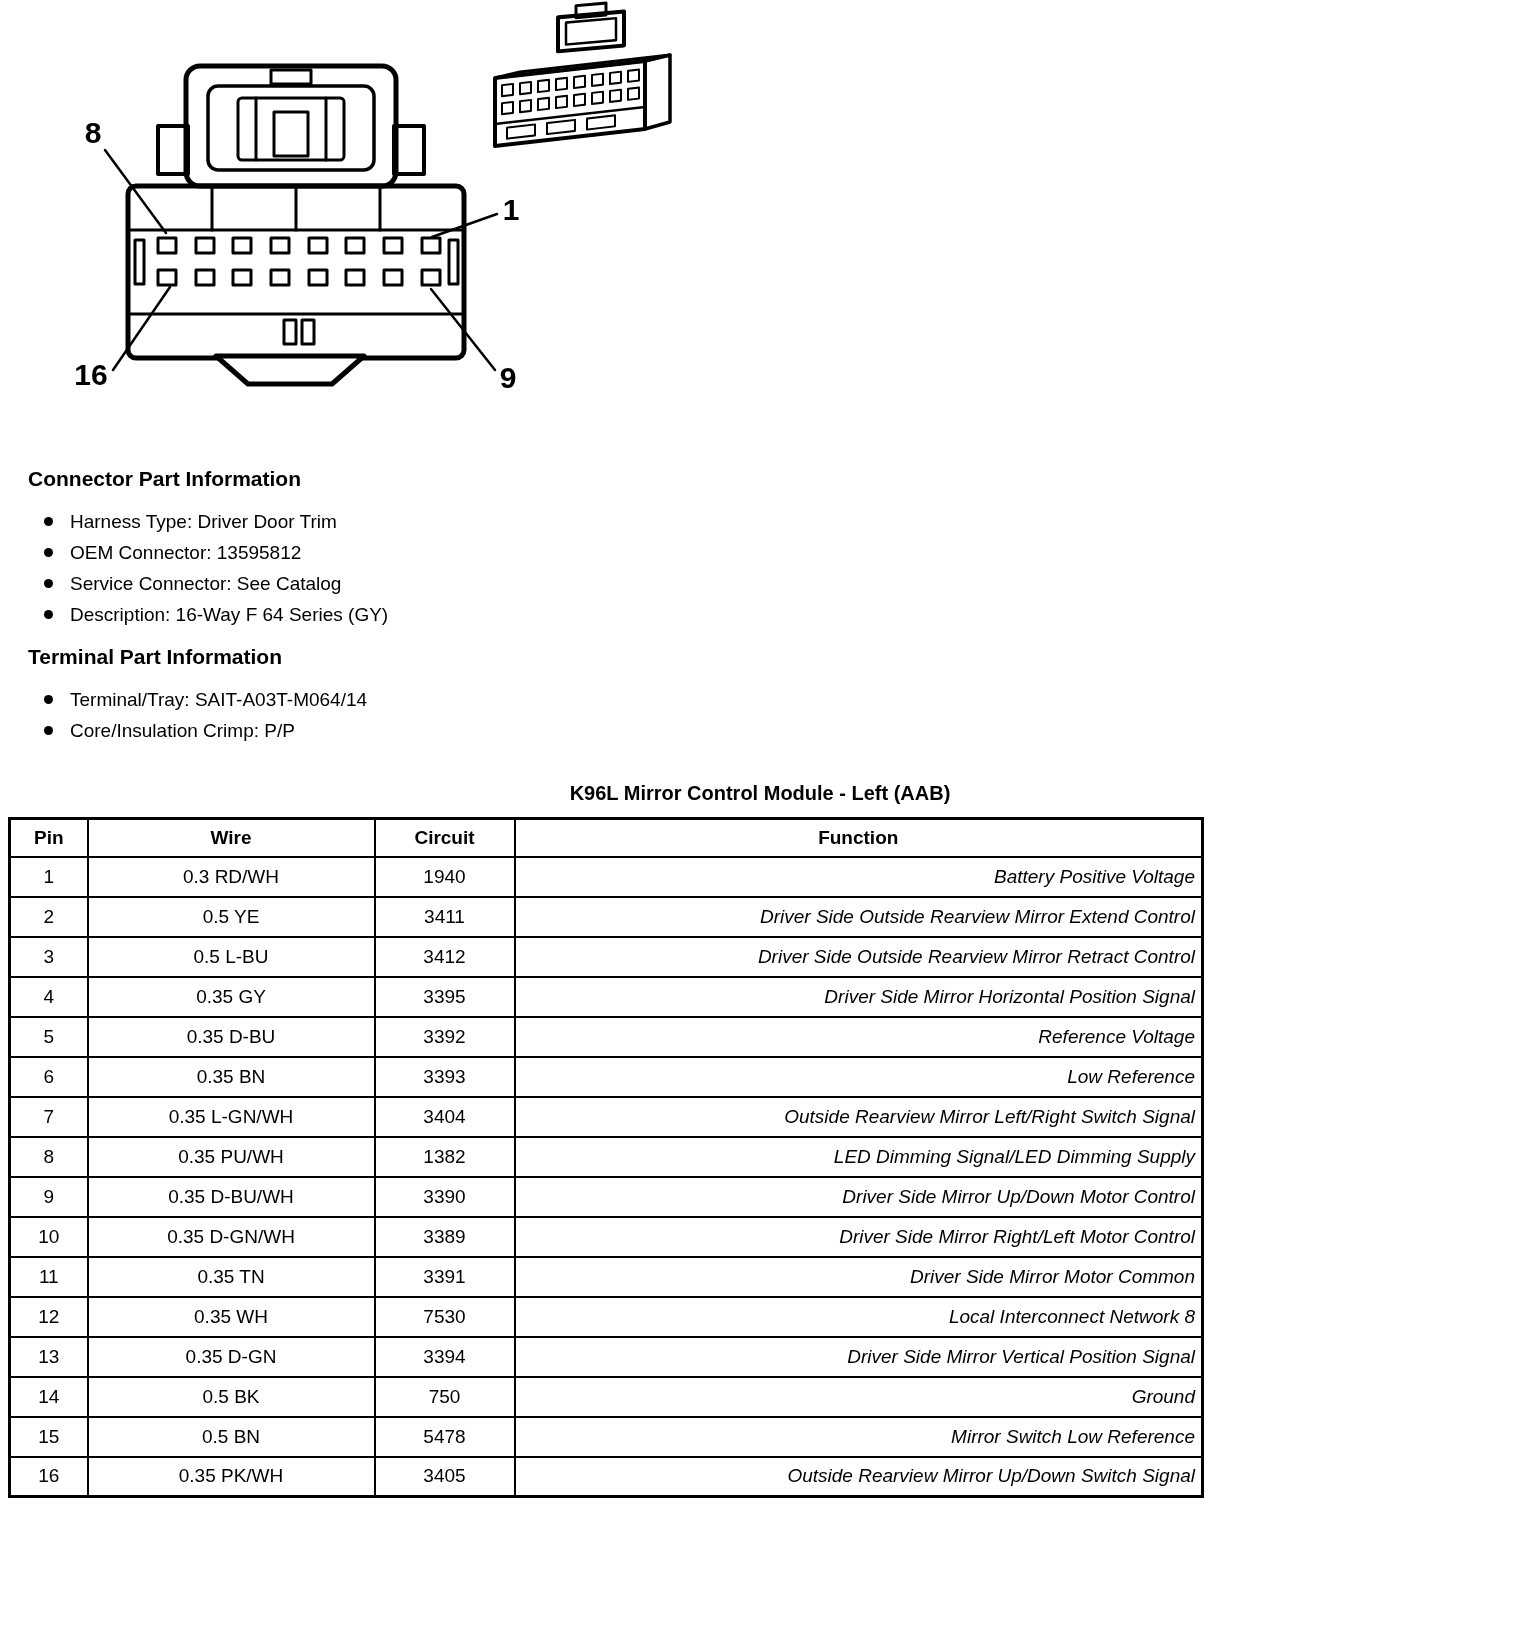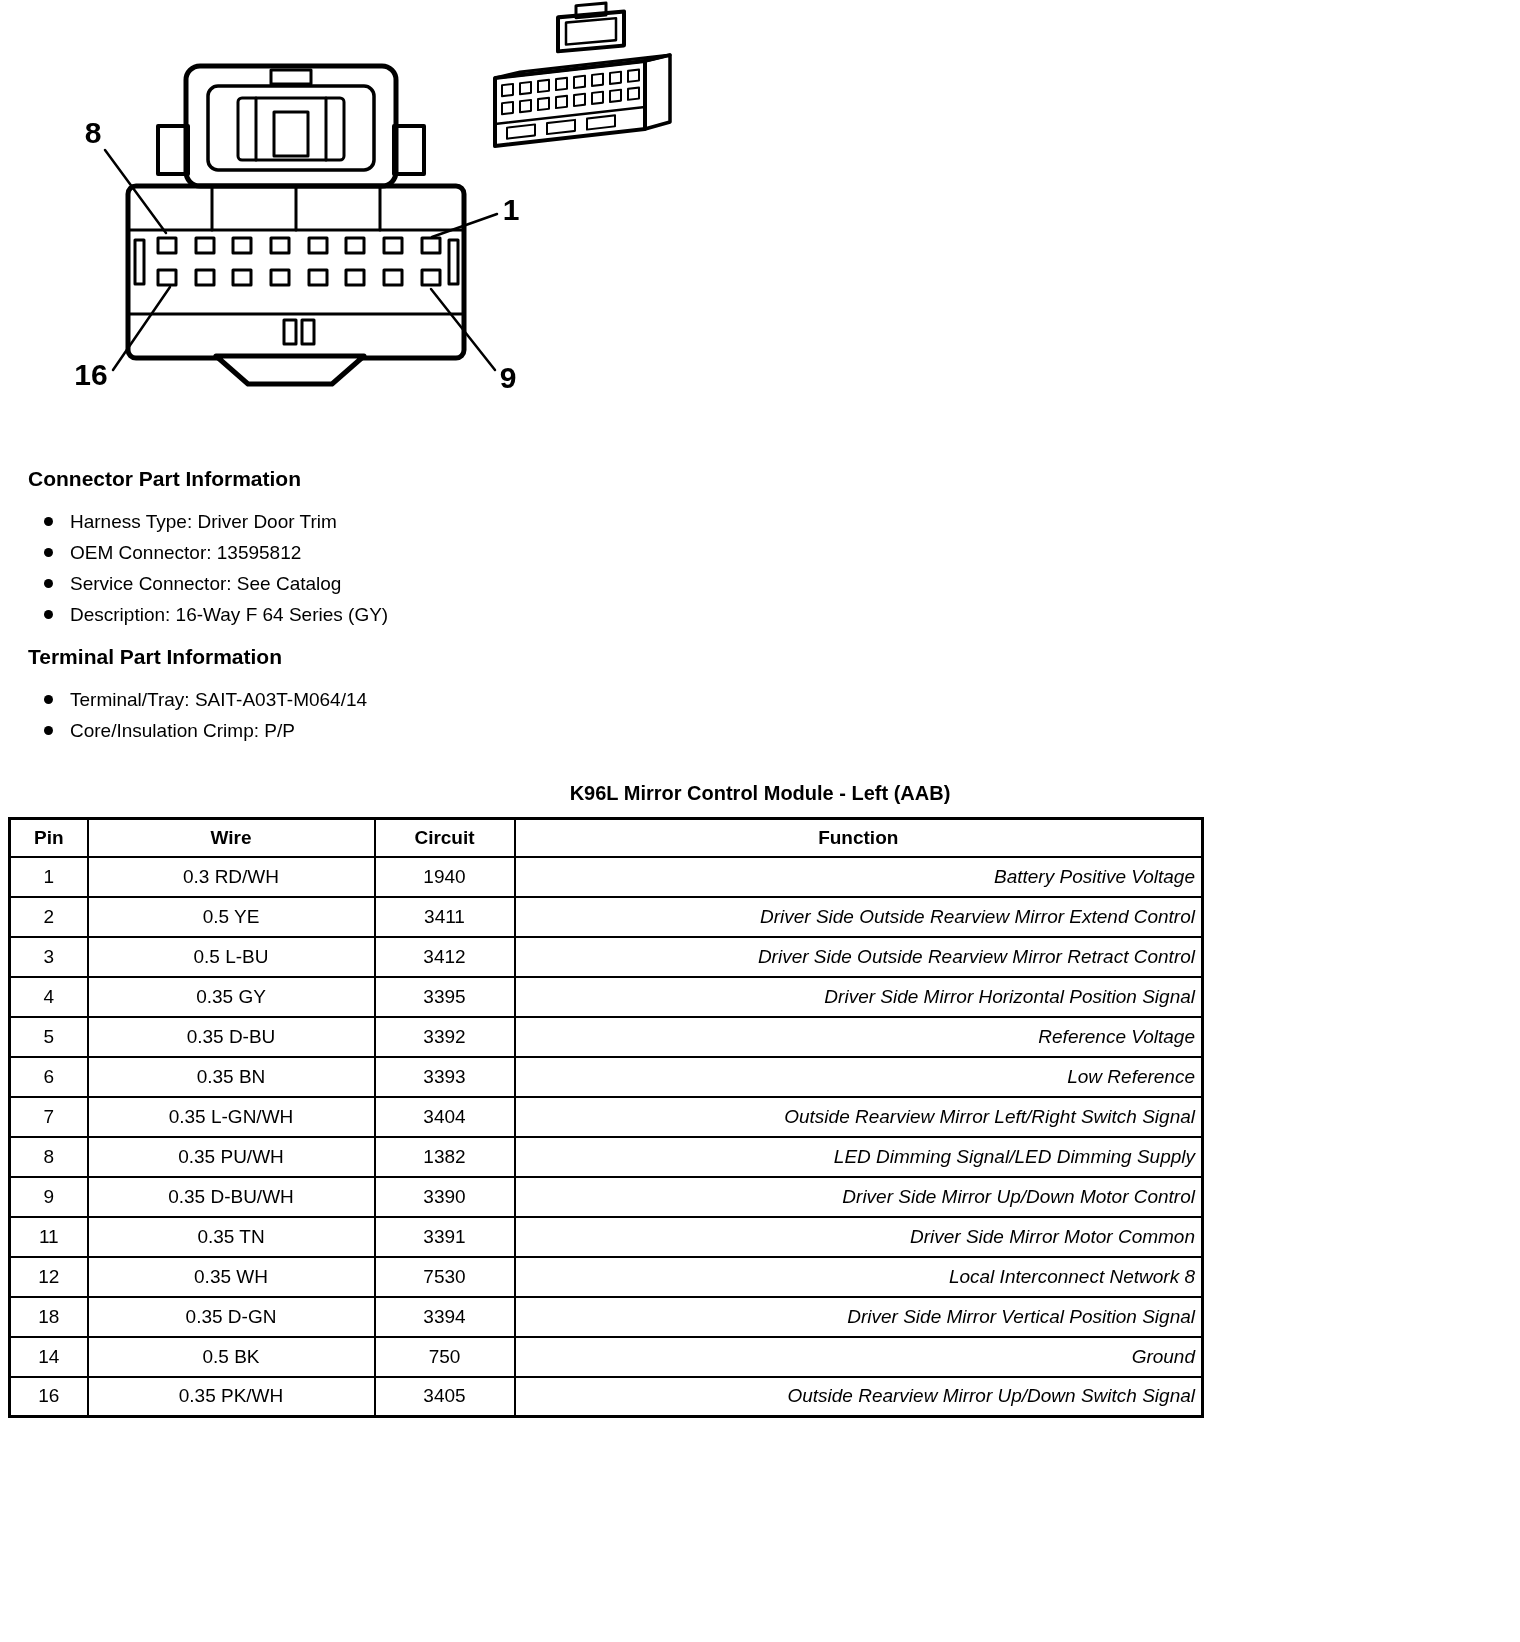--- a/index.html
+++ b/index.html
@@ -228,44 +228,56 @@
           <td class="col-circuit">1382</td>
           <td class="col-function">LED Dimming Signal/LED Dimming Supply</td>
         </tr>
         <tr>
           <td class="col-pin">9</td>
           <td class="col-wire">0.35 D-BU/WH</td>
           <td class="col-circuit">3390</td>
           <td class="col-function">Driver Side Mirror Up/Down Motor Control</td>
         </tr>
         <tr>
+          <td class="col-pin">10</td>
+          <td class="col-wire">0.35 D-GN/WH</td>
+          <td class="col-circuit">3389</td>
+          <td class="col-function">Driver Side Mirror Right/Left Motor Control</td>
+        </tr>
+        <tr>
           <td class="col-pin">11</td>
           <td class="col-wire">0.35 TN</td>
           <td class="col-circuit">3391</td>
           <td class="col-function">Driver Side Mirror Motor Common</td>
         </tr>
         <tr>
           <td class="col-pin">12</td>
           <td class="col-wire">0.35 WH</td>
           <td class="col-circuit">7530</td>
           <td class="col-function">Local Interconnect Network 8</td>
         </tr>
         <tr>
-          <td class="col-pin">18</td>
+          <td class="col-pin">13</td>
           <td class="col-wire">0.35 D-GN</td>
           <td class="col-circuit">3394</td>
           <td class="col-function">Driver Side Mirror Vertical Position Signal</td>
         </tr>
         <tr>
           <td class="col-pin">14</td>
           <td class="col-wire">0.5 BK</td>
           <td class="col-circuit">750</td>
           <td class="col-function">Ground</td>
         </tr>
         <tr>
+          <td class="col-pin">15</td>
+          <td class="col-wire">0.5 BN</td>
+          <td class="col-circuit">5478</td>
+          <td class="col-function">Mirror Switch Low Reference</td>
+        </tr>
+        <tr>
           <td class="col-pin">16</td>
           <td class="col-wire">0.35 PK/WH</td>
           <td class="col-circuit">3405</td>
           <td class="col-function">Outside Rearview Mirror Up/Down Switch Signal</td>
         </tr>
       </tbody>
   </table>
 
 </div>
 

